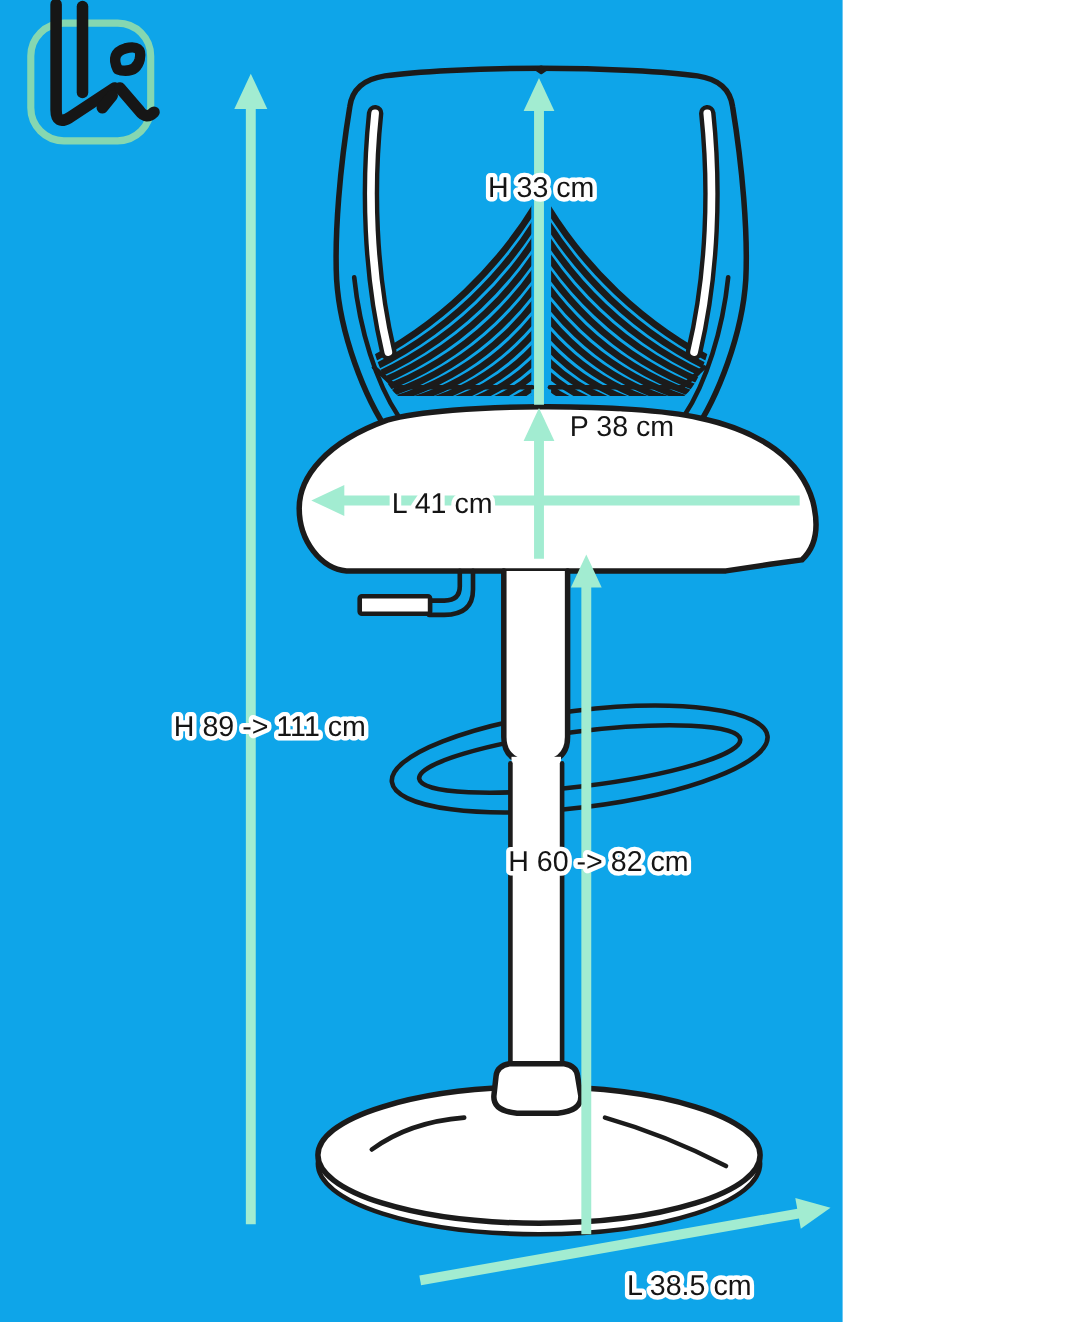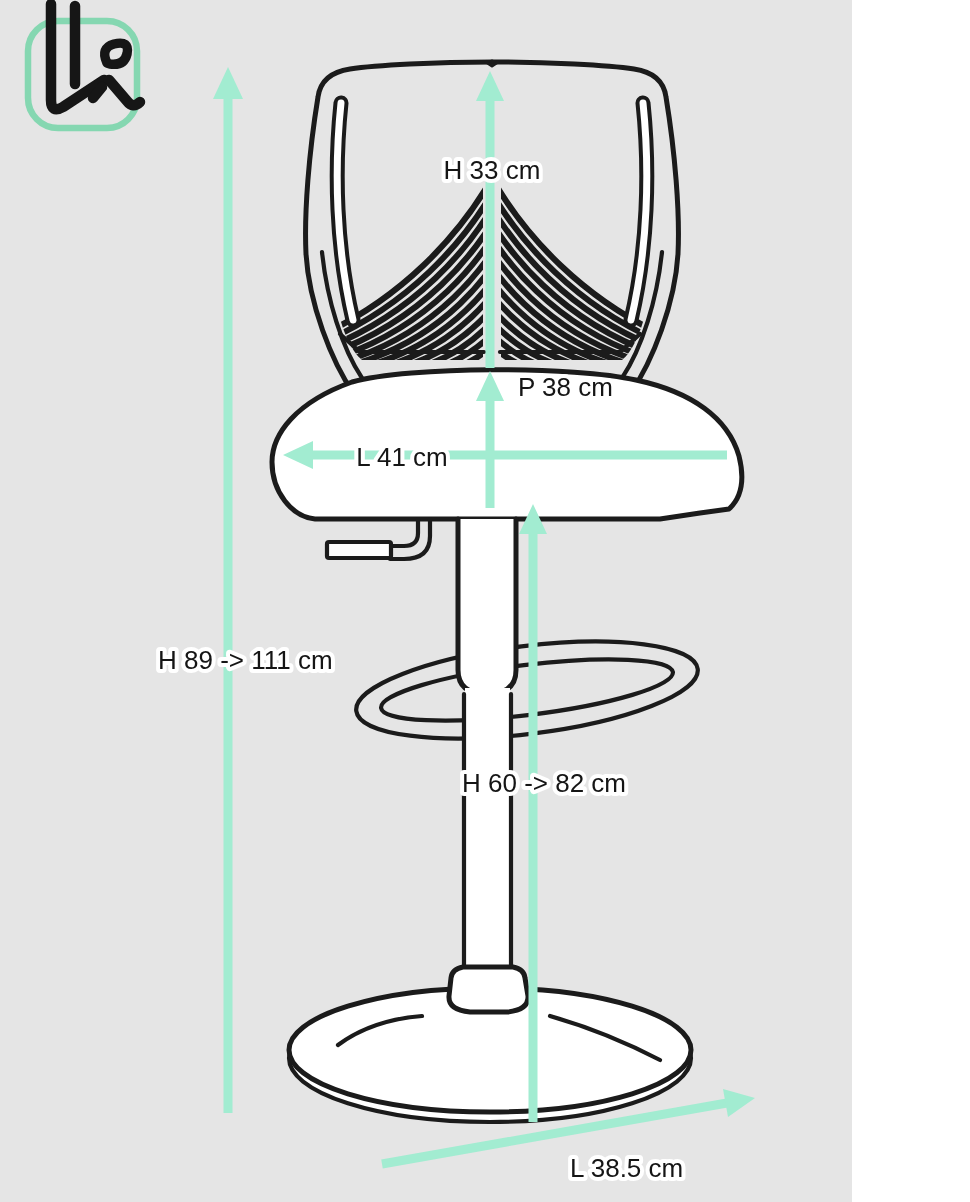--- a/index.html
+++ b/index.html
@@ -1,16 +1,16 @@
 <!DOCTYPE html>
 <html><head>
 <meta charset="utf-8">
 <style>
   html,body{margin:0;padding:0;background:#ffffff;}
-  .stage{position:relative;width:852px;height:1202px;background:#e5e5e5;overflow:hidden;
+  .stage{position:relative;width:766px;height:1202px;background:#0ea5e9;overflow:hidden;
          font-family:"Liberation Sans", sans-serif;}
   svg{display:block;}
   .ink{stroke:#1b1b1b;fill:none;stroke-linecap:round;stroke-linejoin:round;}
   .w5{stroke-width:5;}
   .w4{stroke-width:4.2;}
   .fillwhite{fill:#ffffff;}
   #ribs-left path,#ribs-right path{stroke:#1b1b1b;stroke-width:6;fill:none;stroke-linecap:round;}
   .slot-outer{stroke:#1b1b1b;stroke-width:15;fill:none;stroke-linecap:round;}
   .slot-inner{stroke:#ffffff;stroke-width:7;fill:none;stroke-linecap:round;}
   .mint{fill:#a2ecd1;}

